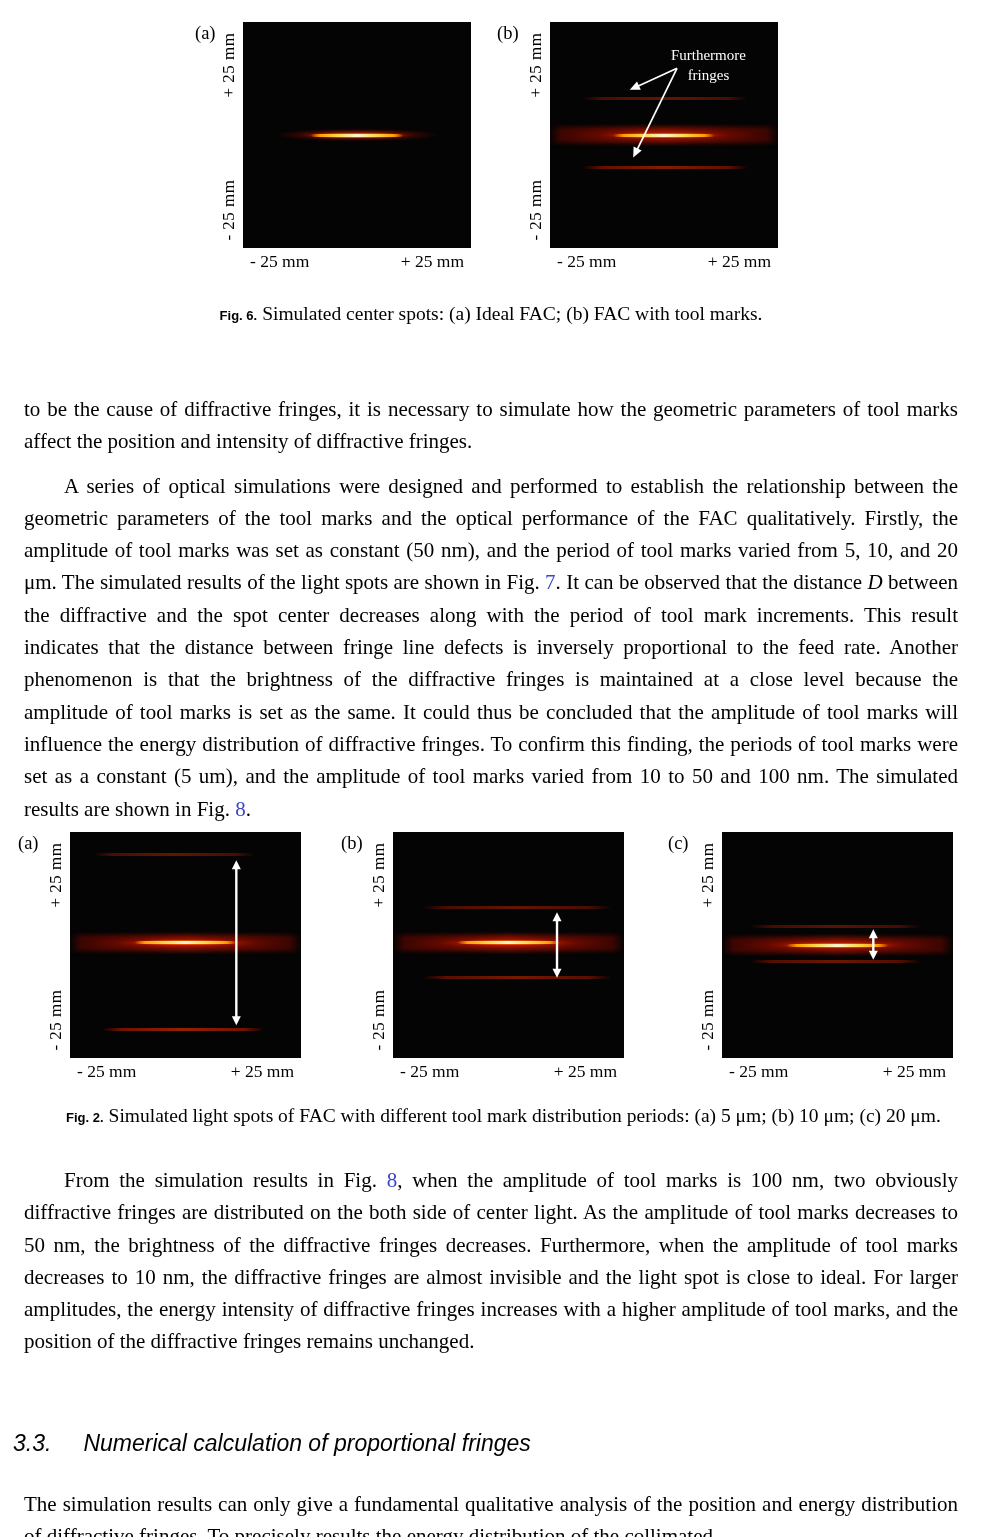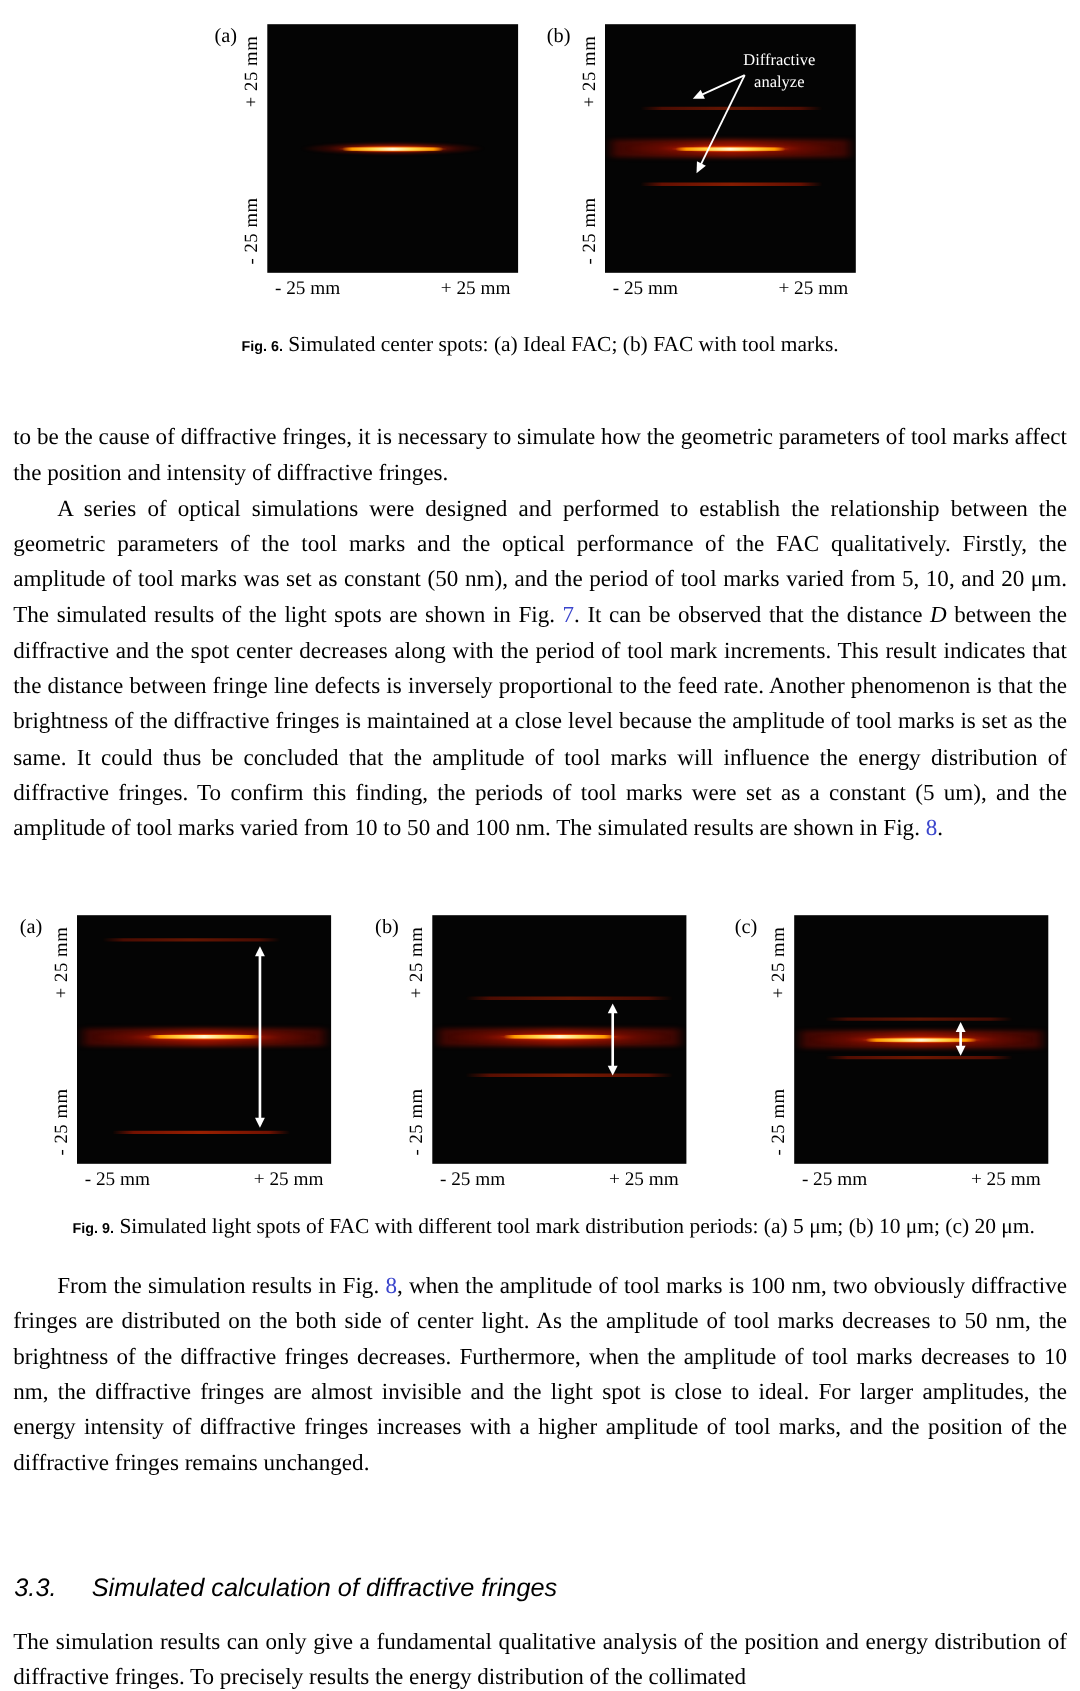--- a/index.html
+++ b/index.html
@@ -35,21 +35,21 @@
   .ann{position:absolute;color:#fff;font-size:15px;line-height:1.32;text-align:center;}
   
   .caption{position:absolute;font-size:19.5px;line-height:30px;}
   .capLabel{font-family:"Liberation Sans",sans-serif;font-weight:bold;font-size:13px;padding-right:5px;}
   #fig6cap{top:299px;left:0;width:982px;text-align:center;}
   #fig7cap{top:1101px;left:66px;width:875px;text-align:left;}
   .textblock{position:absolute;left:12px;width:958px;font-size:21px;line-height:32.3px;text-align:justify;}
   #block1{top:381px;}
   #block2{top:1152px;}
   #block3{top:1476px;}
-  .body-p{margin:0;}
+  .body-p{margin:12px;}
   .body-p.indent{text-indent:40px;}
   .link{color:#3a45cc;}
   .ital{font-style:italic;}
   .secHeading{
     position:absolute;top:1430px;left:13px;
     font-family:"Liberation Sans",sans-serif;font-style:italic;font-size:23px;
   }
   .secNum{margin-right:32px;}
 </style>
 </head>
@@ -81,21 +81,21 @@
         <div class="mid" style="left: 50.16px; width: 127.68px; top: 109.5px; height: 7px;"></div>
         <div class="core" style="left: 63.84px; width: 100.32px; top: 111.5px; height: 3px;"></div>
         <div class="fringe" style="left: 31.92px; width: 166.44px; top: 75.34px; opacity: 0.5;"></div>
         <div class="fringe" style="left: 31.92px; width: 166.44px; top: 144.27px; opacity: 0.68;"></div>
         <svg width="228" height="226" class="overlay">
           <line x1="126.99600000000001" y1="46.33" x2="86.17168659329107" y2="64.9014469201212" stroke="#ffffff" stroke-width="1.7"></line>
           <polygon points="79.8,67.8 87.0,59.6 90.8,67.8" fill="#ffffff"></polygon>
           <line x1="126.99600000000001" y1="46.33" x2="86.30201984537914" y2="129.31500567441074" stroke="#ffffff" stroke-width="1.7"></line>
           <polygon points="83.2,135.6 83.6,124.6 91.7,128.6" fill="#ffffff"></polygon>
         </svg>
-        <div class="ann" style="left: 112.86px; width: 91.2px; top: 23.73px;">Diffractive analyze</div>
+        <div class="ann" style="left: 112.86px; width: 91.2px; top: 23.73px;">Furthermore fringes</div>
       </div>
       <div class="xrow" style="left: 53px; top: 229px; width: 228px;">
         <span>- 25 mm</span>
         <span>+ 25 mm</span>
       </div>
     </div>
   </div>
 <div class="caption" id="fig6cap">
   <span class="capLabel">Fig. 6.</span><span>Simulated center spots: (a) Ideal FAC; (b) FAC with tool marks.</span>
 </div>
@@ -167,26 +167,26 @@
           <polygon points="151.3,127.7 146.8,118.7 155.8,118.7" fill="#ffffff"></polygon>
         </svg>
       </div>
       <div class="xrow" style="left: 54px; top: 229px; width: 231px;">
         <span>- 25 mm</span>
         <span>+ 25 mm</span>
       </div>
     </div>
   </div>
 <div class="caption" id="fig7cap">
-  <span class="capLabel">Fig. 9.</span><span>Simulated light spots of FAC with different tool mark distribution periods: (a) 5 μm; (b) 10 μm; (c) 20 μm.</span>
+  <span class="capLabel">Fig. 2.</span><span>Simulated light spots of FAC with different tool mark distribution periods: (a) 5 μm; (b) 10 μm; (c) 20 μm.</span>
 </div>
 
 <div class="textblock" id="block2">
     <p class="body-p indent"><span>From the simulation results in Fig. </span><span class="link">8</span><span>, when the amplitude of tool marks is 100 nm, two obviously diffractive fringes are distributed on the both side of center light. As the amplitude of tool marks decreases to 50 nm, the brightness of the diffractive fringes decreases. Furthermore, when the amplitude of tool marks decreases to 10 nm, the diffractive fringes are almost invisible and the light spot is close to ideal. For larger amplitudes, the energy intensity of diffractive fringes increases with a higher amplitude of tool marks, and the position of the diffractive fringes remains unchanged.</span></p>
   </div>
 
 <div class="secHeading">
-  <span class="secNum">3.3.</span><span>Simulated calculation of diffractive fringes</span>
+  <span class="secNum">3.3.</span><span>Numerical calculation of proportional fringes</span>
 </div>
 
 <div class="textblock" id="block3">
     <p class="body-p"><span>The simulation results can only give a fundamental qualitative analysis of the position and energy distribution of diffractive fringes. To precisely results the energy distribution of the collimated</span></p>
   </div>
 
 </body></html>

